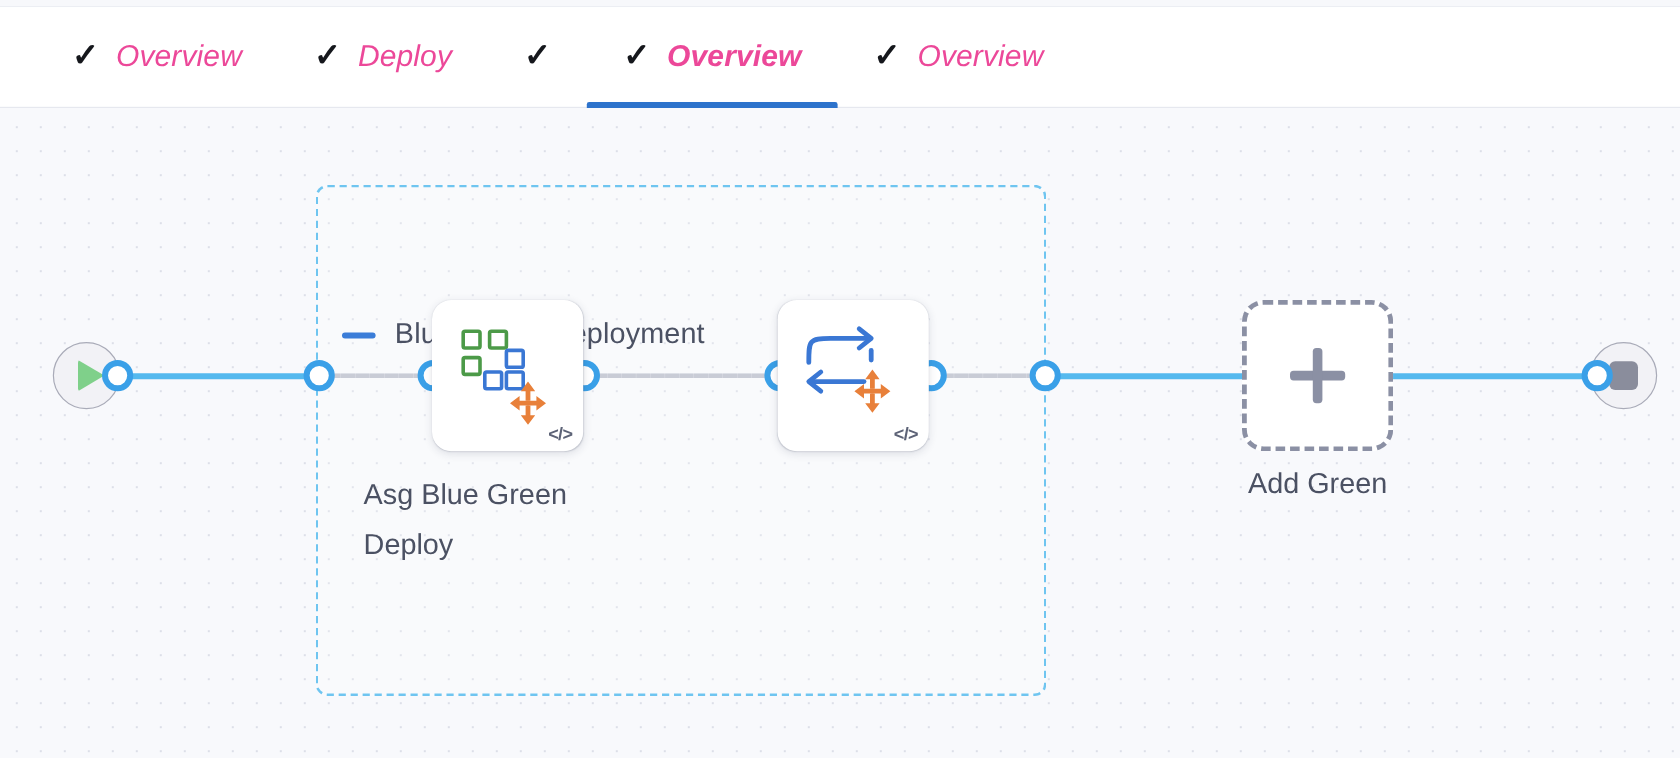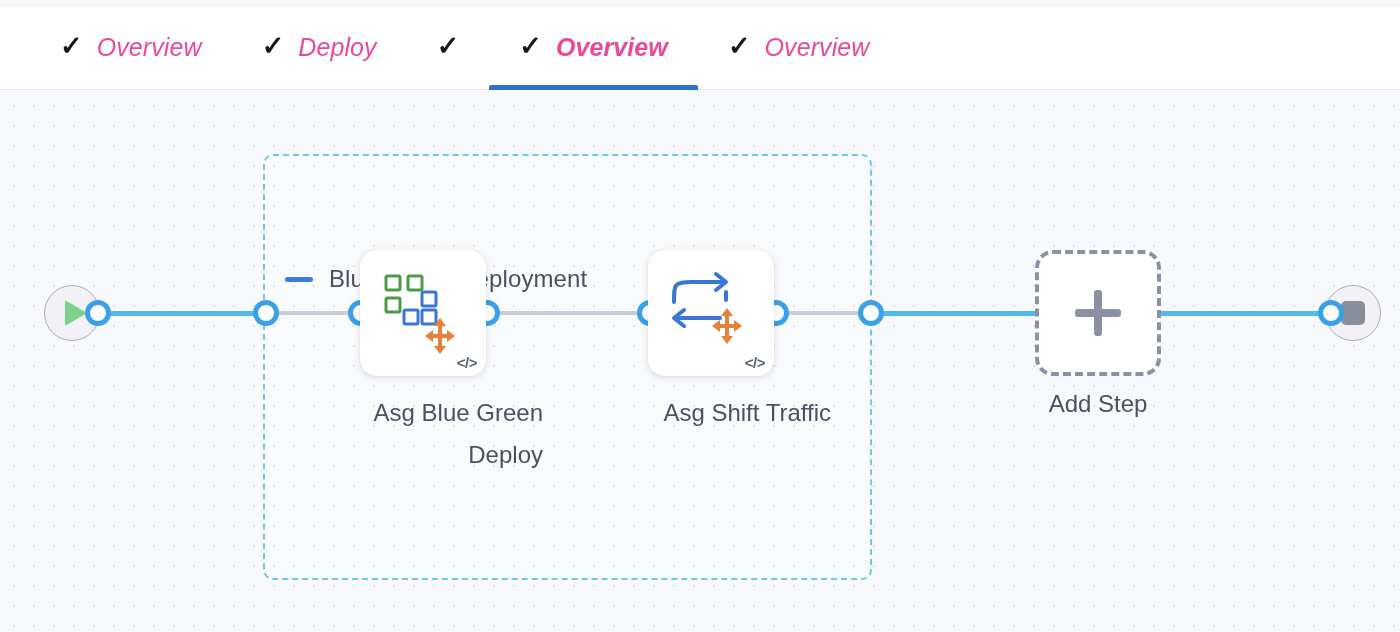--- a/index.html
+++ b/index.html
@@ -181,21 +181,21 @@
     letter-spacing: -.5px;
   }
   .step-icon {
     position: absolute;
     left: 50%; top: 50%;
     transform: translate(-50%, -50%);
   }
   .step-label {
     position: absolute;
     width: 240px;
-    text-align: right;
+    text-align: left;
     font-size: 24px;
     line-height: 42px;
     color: #4b5163;
     cursor: default;
   }
 
   
   .add-step-box {
     position: absolute;
     left: 1035px; top: 250px;
@@ -332,21 +332,20 @@
 
         <g fill="#e8803a" transform="translate(50,46)">
           <path d="M11 -6 L17 2 L13 2 L13 10 L9 10 L9 2 L5 2 Z"></path>
           <path d="M11 30 L5 22 L9 22 L9 14 L13 14 L13 22 L17 22 Z"></path>
           <path d="M-4 12 L4 6 L4 10 L12 10 L12 14 L4 14 L4 18 Z"></path>
           <path d="M26 12 L18 18 L18 14 L10 14 L10 10 L18 10 L18 6 Z"></path>
         </g>
       </svg>
       <span class="code-badge">&lt;/&gt;</span>
     </div>
-    <div class="step-label" style="left:591px; top:302px;">Asg Shift Traffic</div>
 
     <div class="add-step-box" style="left:1035px; top:160px;">
       <span class="plus"></span>
     </div>
-    <div class="add-step-label" style="left:978px; top:300px;">Add Step</div>
+    <div class="add-step-label" style="left:978px; top:300px;">Add Green</div>
 
   </div>
 </div>
 
 </body></html>

